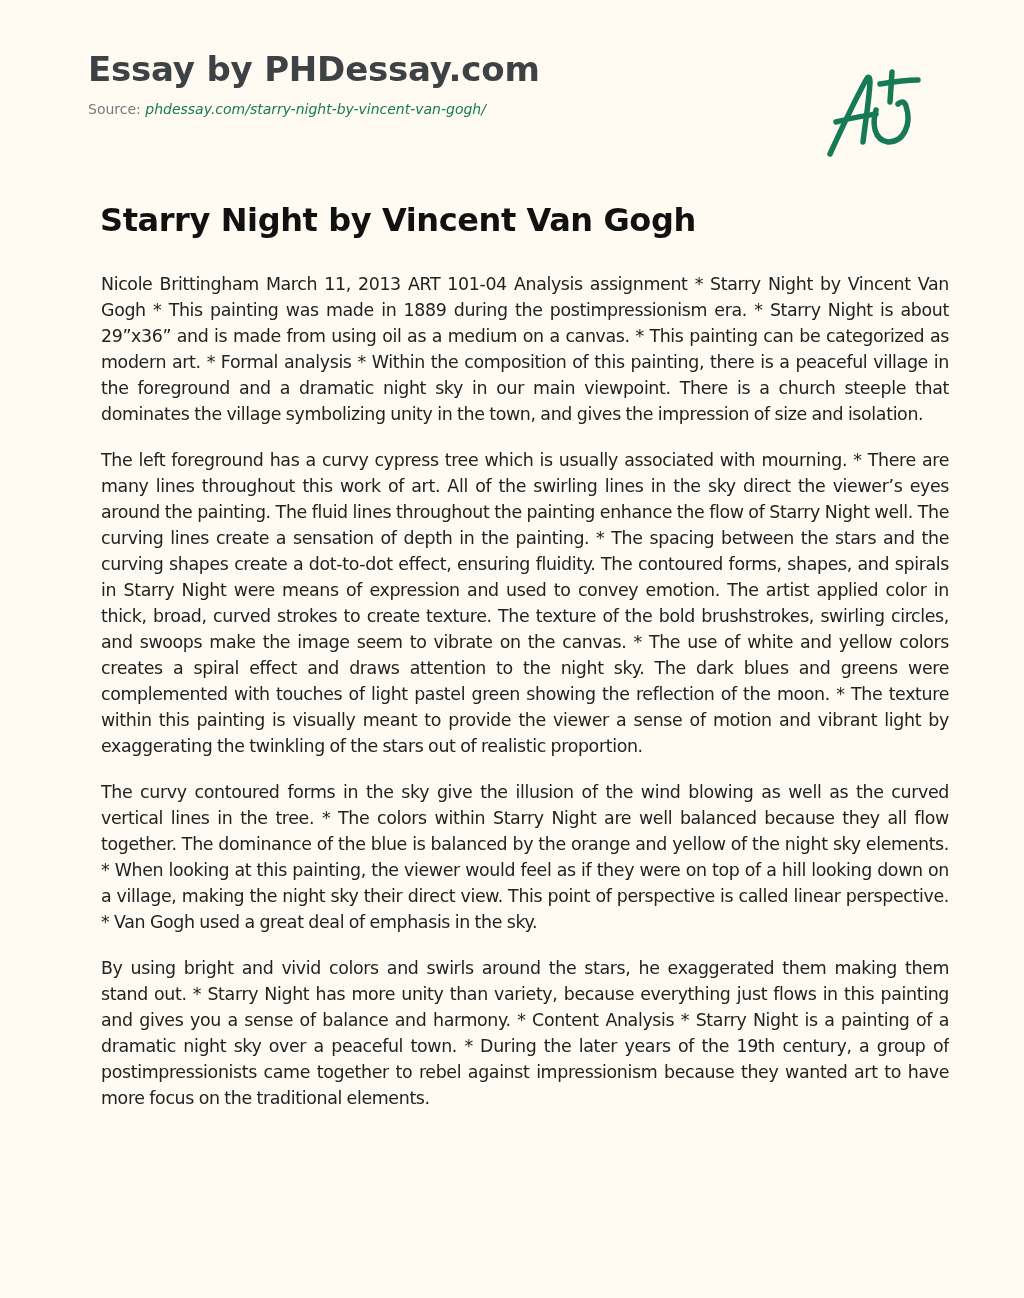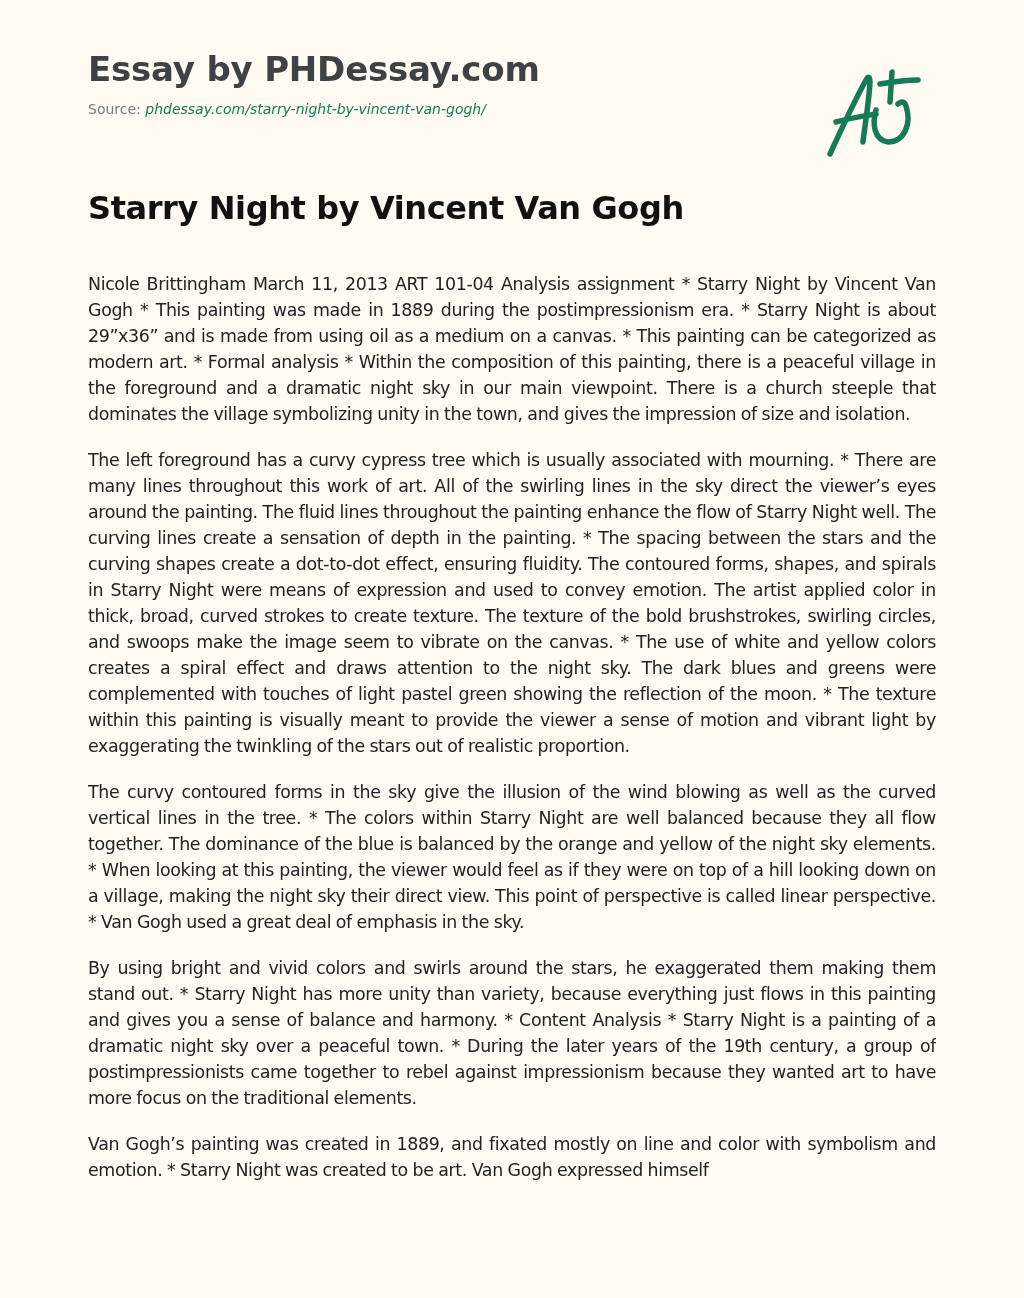--- a/index.html
+++ b/index.html
@@ -41,30 +41,30 @@
     position: absolute;
     left: 820px;
     top: 62px;
     width: 110px;
     height: 100px;
   }
   .title {
     position: absolute;
     left: 88px;
     top: 189px;
-    margin: 0;
+    margin: 12px;
     font-size: 32px;
     font-weight: bold;
     color: #111;
     letter-spacing: -0.4px;
     white-space: nowrap;
   }
   .content {
     position: absolute;
-    left: 88px;
+    left: 101px;
     top: 271px;
     width: 848px;
     height: 985px;
     overflow: hidden;
   }
   .content p {
     margin: 0 0 20px 0;
     font-size: 17.4px;
     line-height: 26px;
     color: #222;
@@ -94,14 +94,13 @@
   <path d="M60 22 C 72 20, 86 18, 98 18"></path>
 </svg>
 
 <h1 class="title">Starry Night by Vincent Van Gogh</h1>
 
 <div class="content">
   <p>Nicole Brittingham March 11, 2013 ART 101-04 Analysis assignment * Starry Night by Vincent Van Gogh * This painting was made in 1889 during the postimpressionism era. * Starry Night is about 29”x36” and is made from using oil as a medium on a canvas. * This painting can be categorized as modern art. * Formal analysis * Within the composition of this painting, there is a peaceful village in the foreground and a dramatic night sky in our main viewpoint. There is a church steeple that dominates the village symbolizing unity in the town, and gives the impression of size and isolation.</p>
   <p>The left foreground has a curvy cypress tree which is usually associated with mourning. * There are many lines throughout this work of art. All of the swirling lines in the sky direct the viewer’s eyes around the painting. The fluid lines throughout the painting enhance the flow of Starry Night well. The curving lines create a sensation of depth in the painting. * The spacing between the stars and the curving shapes create a dot-to-dot effect, ensuring fluidity. The contoured forms, shapes, and spirals in Starry Night were means of expression and used to convey emotion. The artist applied color in thick, broad, curved strokes to create texture. The texture of the bold brushstrokes, swirling circles, and swoops make the image seem to vibrate on the canvas. * The use of white and yellow colors creates a spiral effect and draws attention to the night sky. The dark blues and greens were complemented with touches of light pastel green showing the reflection of the moon. * The texture within this painting is visually meant to provide the viewer a sense of motion and vibrant light by exaggerating the twinkling of the stars out of realistic proportion.</p>
   <p>The curvy contoured forms in the sky give the illusion of the wind blowing as well as the curved vertical lines in the tree. * The colors within Starry Night are well balanced because they all flow together. The dominance of the blue is balanced by the orange and yellow of the night sky elements. * When looking at this painting, the viewer would feel as if they were on top of a hill looking down on a village, making the night sky their direct view. This point of perspective is called linear perspective. * Van Gogh used a great deal of emphasis in the sky.</p>
   <p>By using bright and vivid colors and swirls around the stars, he exaggerated them making them stand out. * Starry Night has more unity than variety, because everything just flows in this painting and gives you a sense of balance and harmony. * Content Analysis * Starry Night is a painting of a dramatic night sky over a peaceful town. * During the later years of the 19th century, a group of postimpressionists came together to rebel against impressionism because they wanted art to have more focus on the traditional elements.</p>
-  <p>Van Gogh’s painting was created in 1889, and fixated mostly on line and color with symbolism and emotion. * Starry Night was created to be art. Van Gogh expressed himself</p>
 </div>
 
 </body></html>

